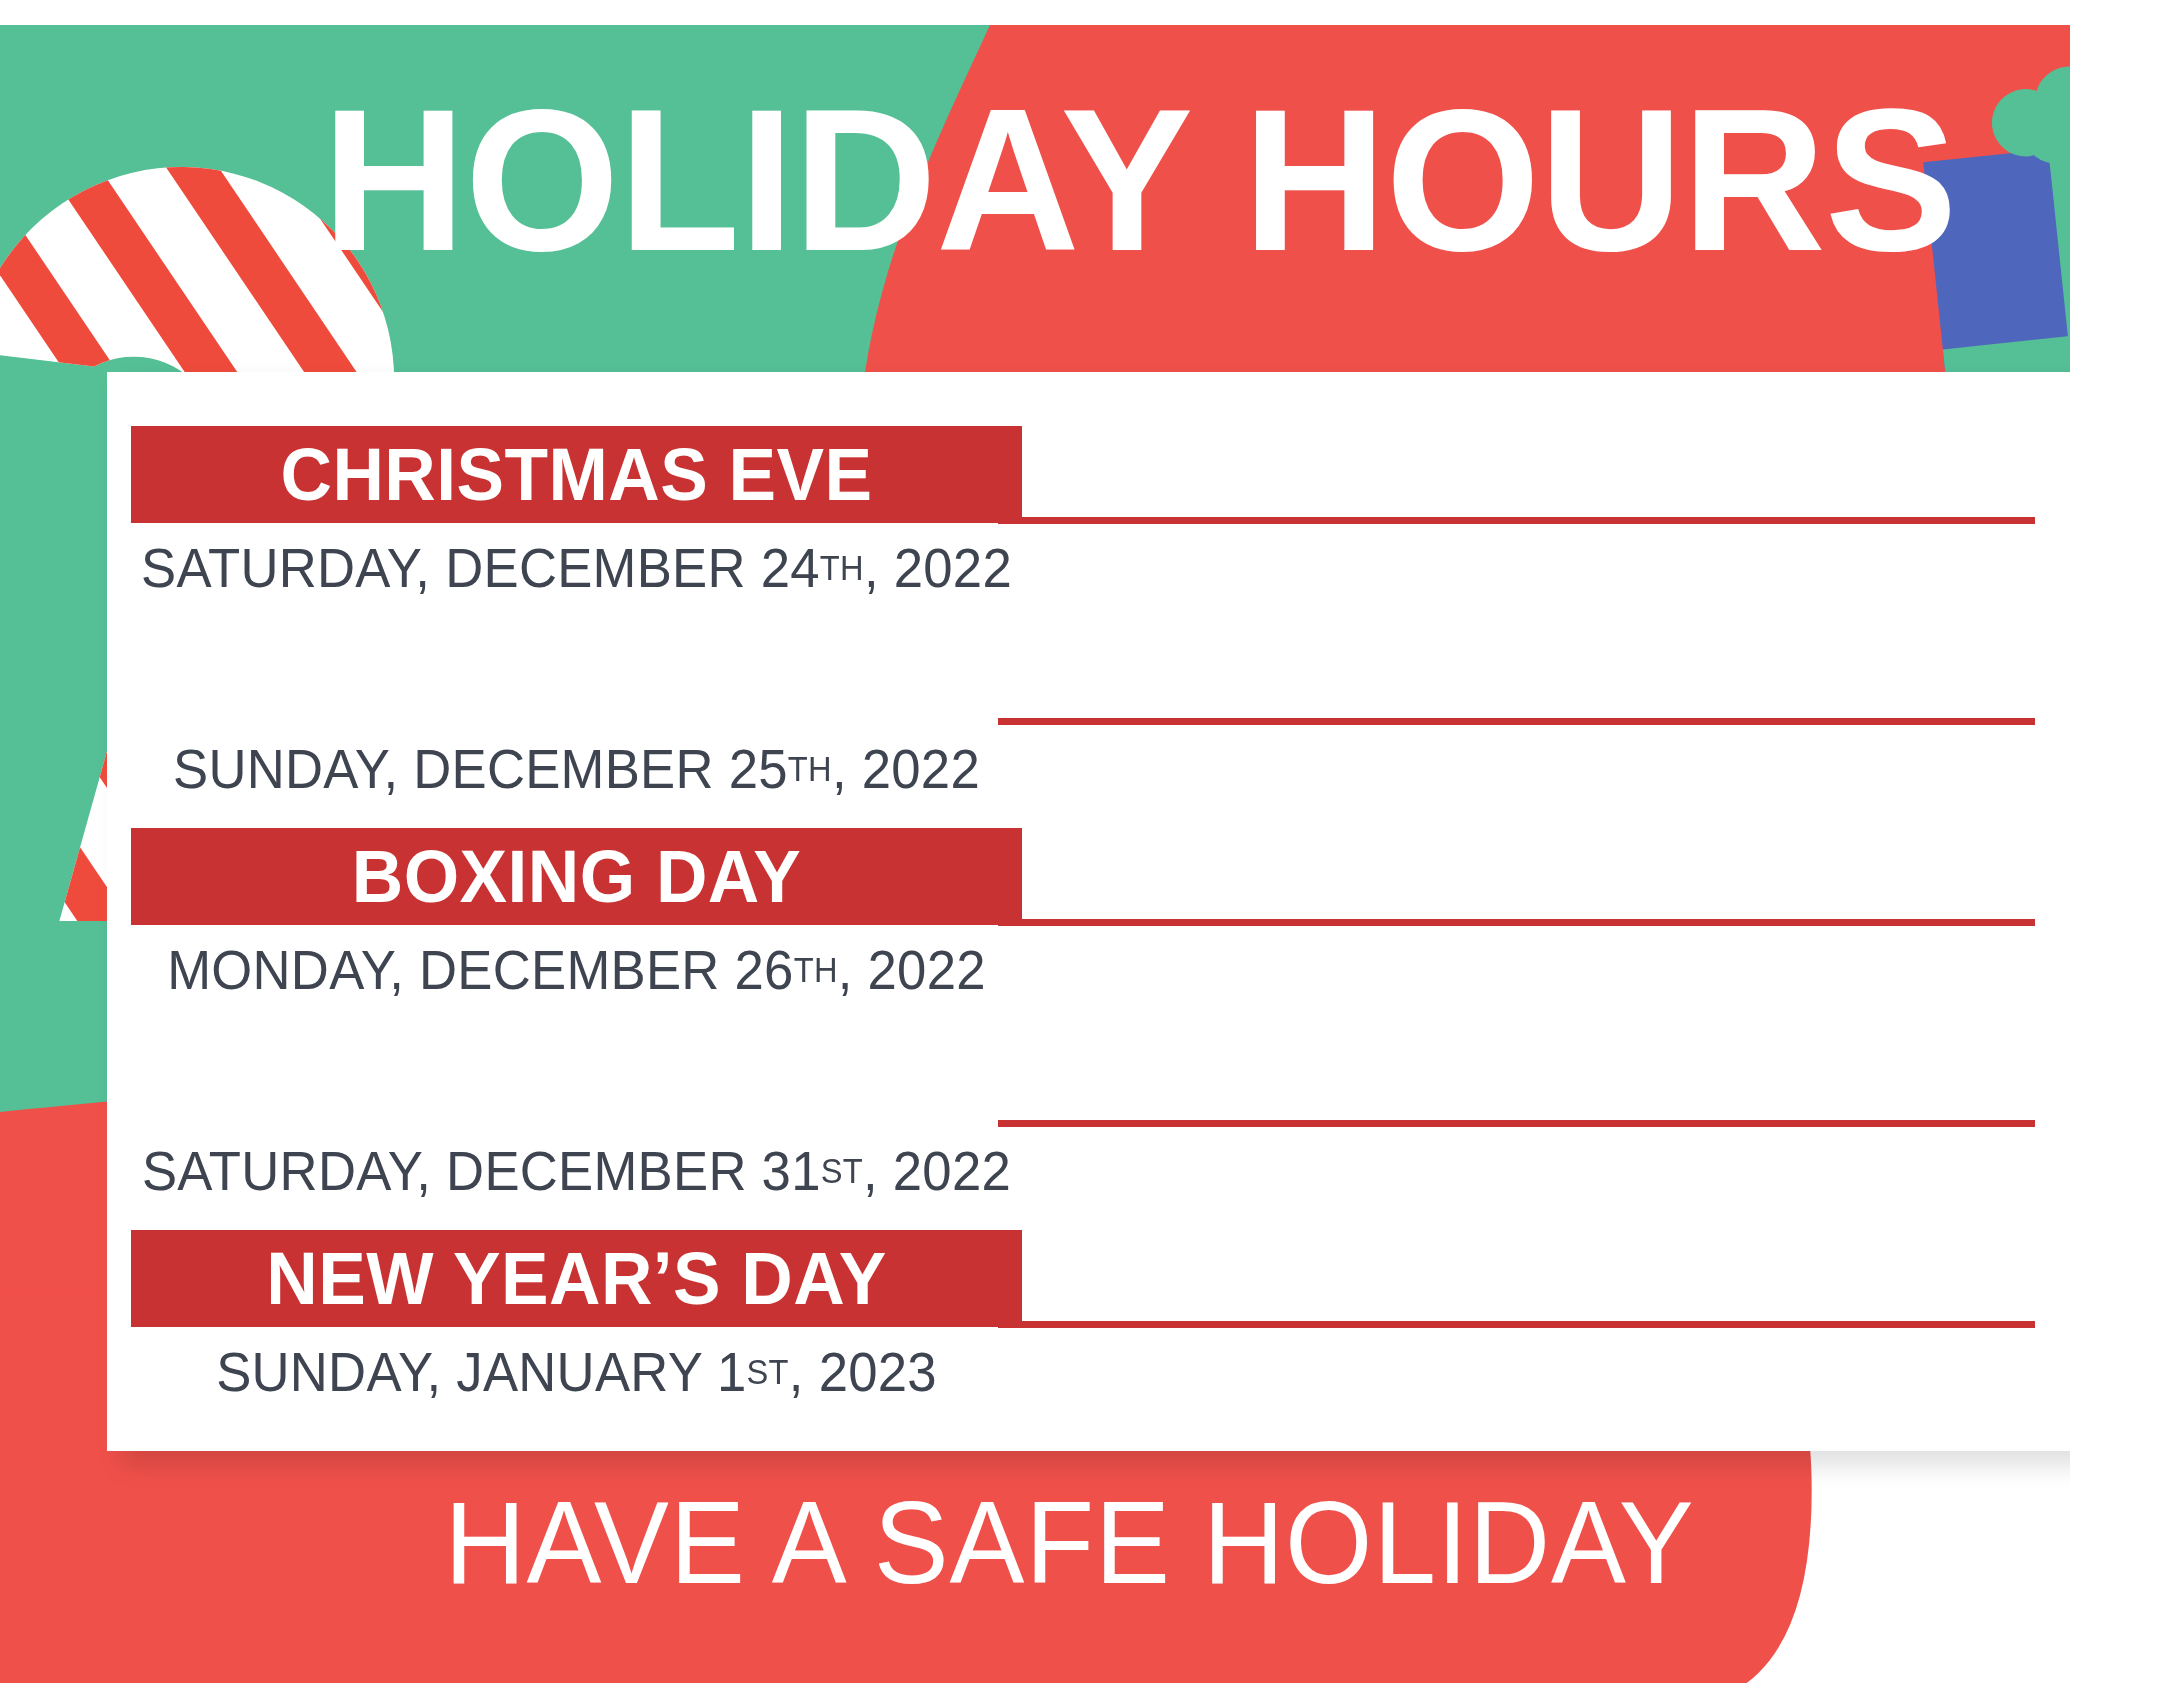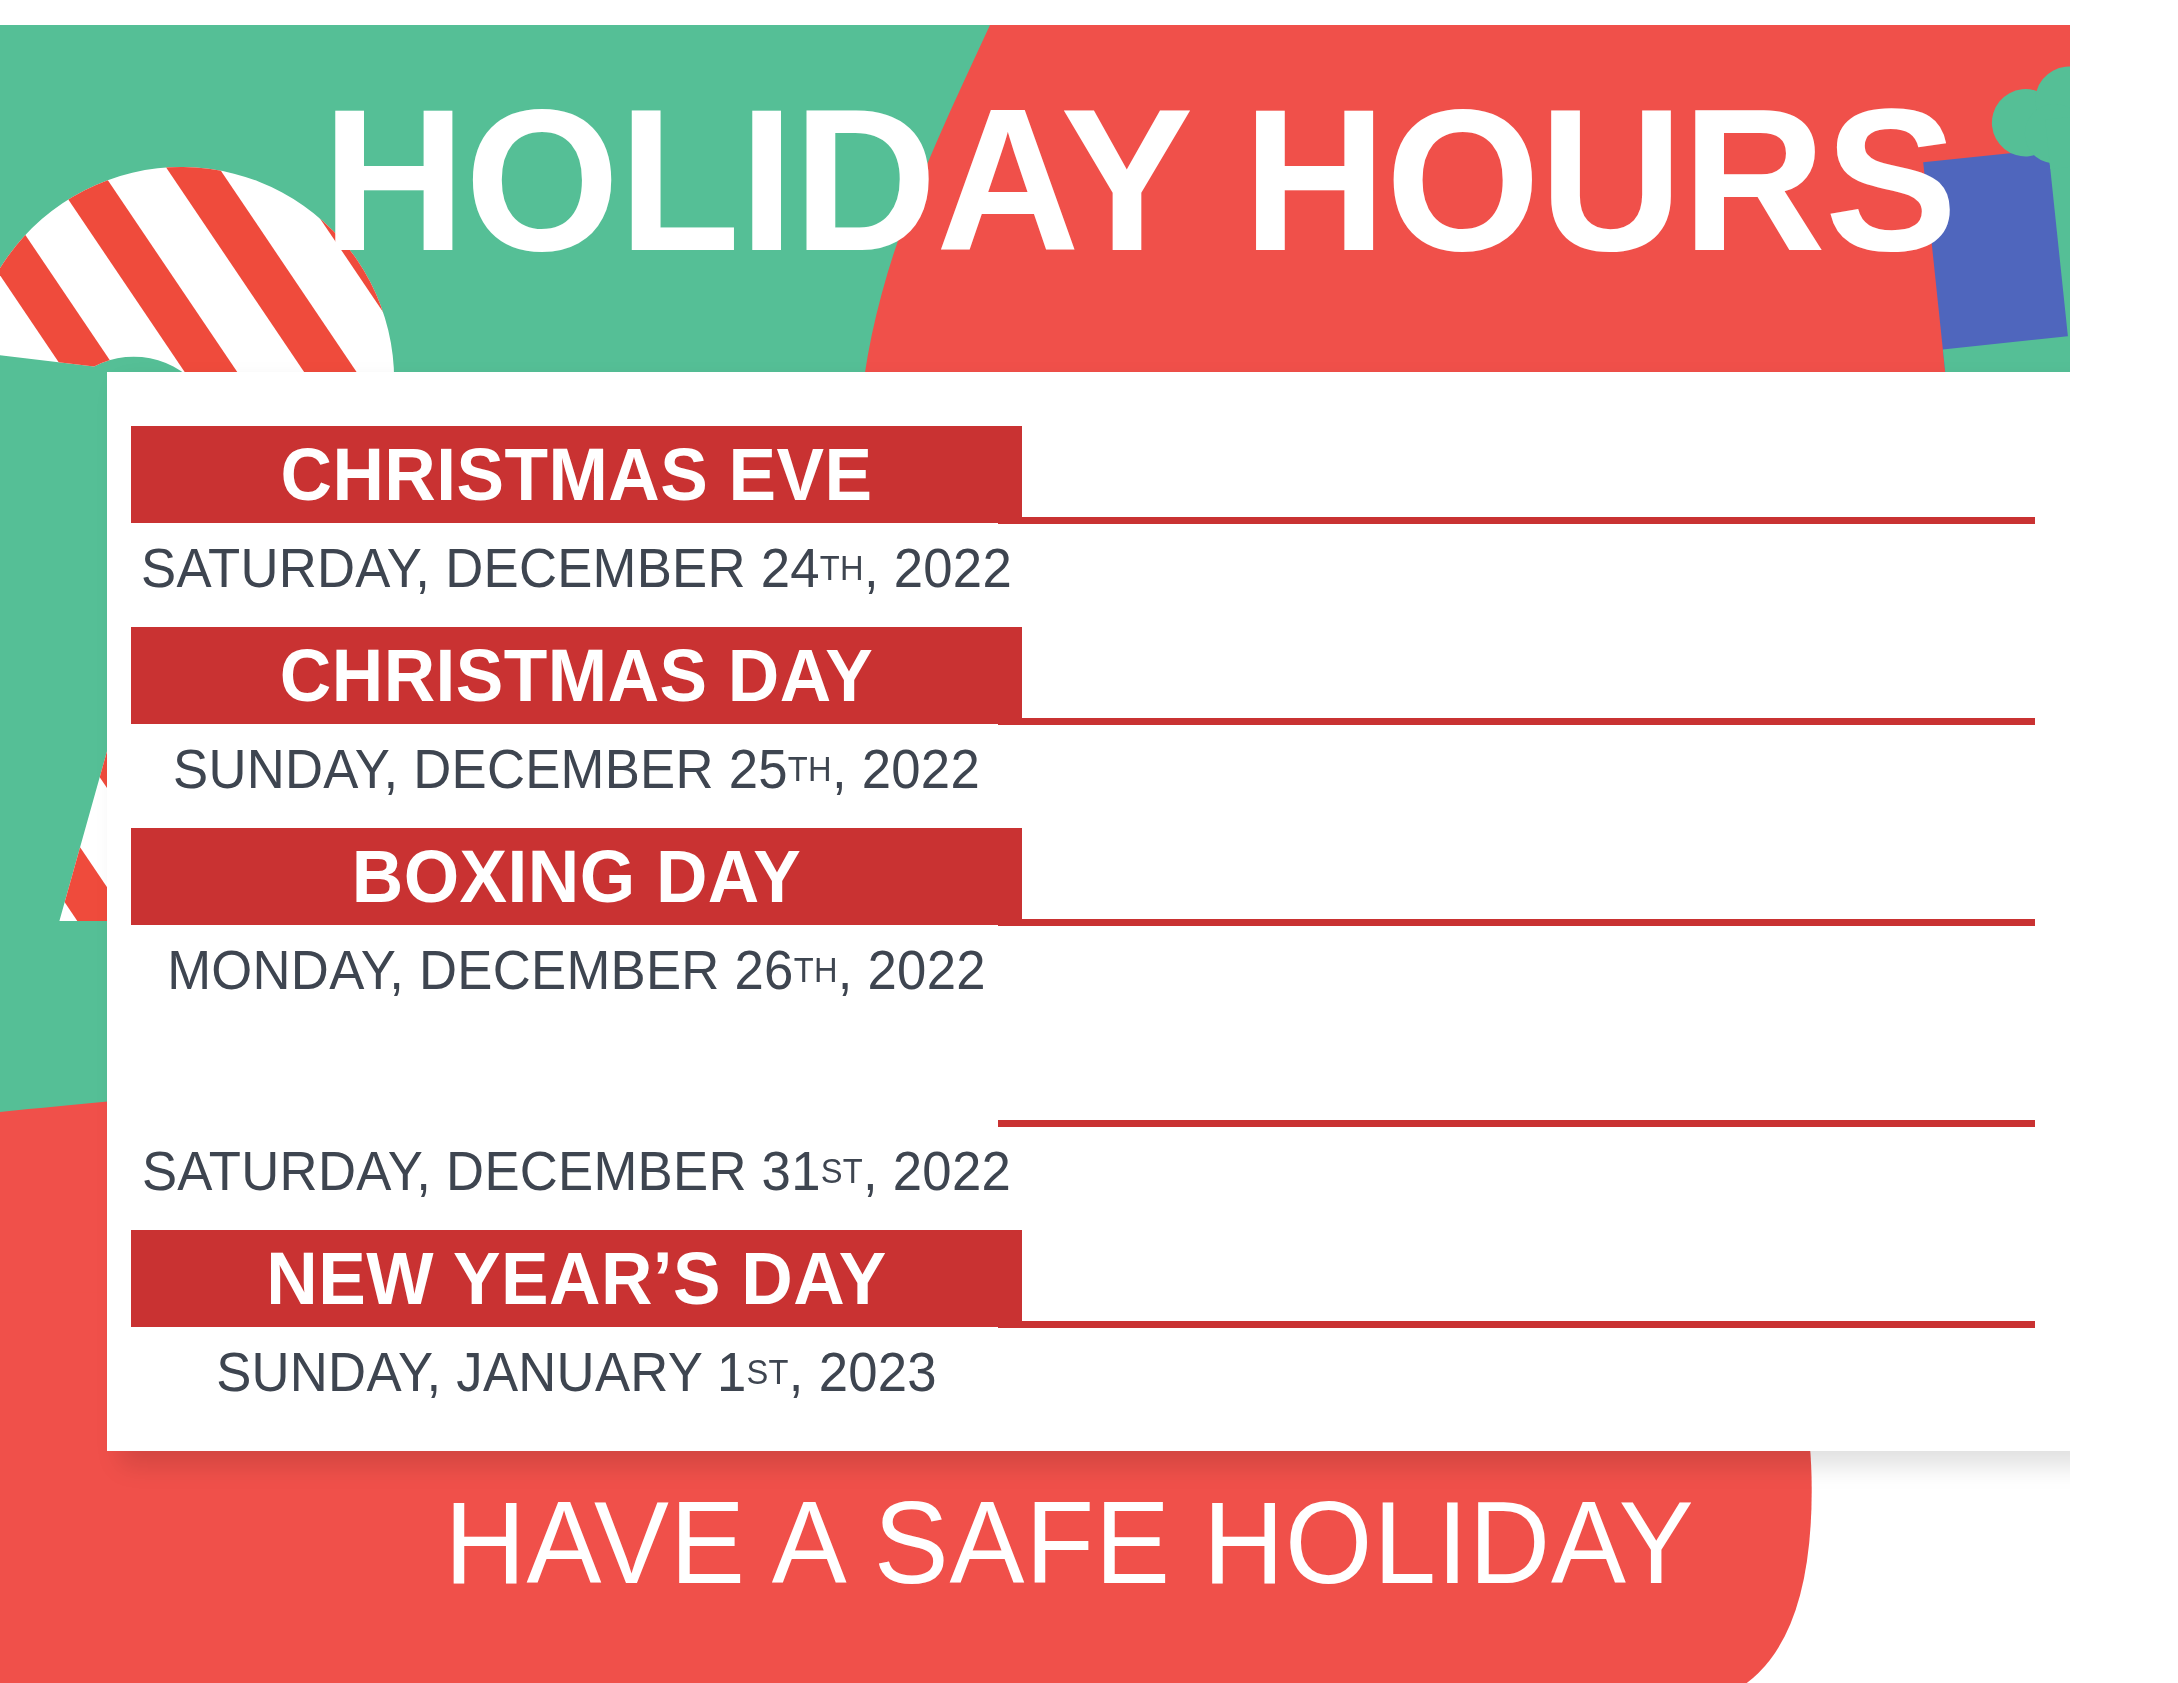--- a/index.html
+++ b/index.html
@@ -224,23 +224,20 @@
       </div>
       <div class="rule"></div>
       <div class="date">
           <span>SATURDAY, DECEMBER 24</span>
           <sup>TH</sup>
           <span>, 2022</span>
         </div>
     </div>
 
     <div class="row r1">
-      <div class="band">
-        <div class="band-label">CHRISTMAS DAY</div>
-      </div>
       <div class="rule"></div>
       <div class="date">
           <span>SUNDAY, DECEMBER 25</span>
           <sup>TH</sup>
           <span>, 2022</span>
         </div>
     </div>
 
     <div class="row r2">
       <div class="band">

